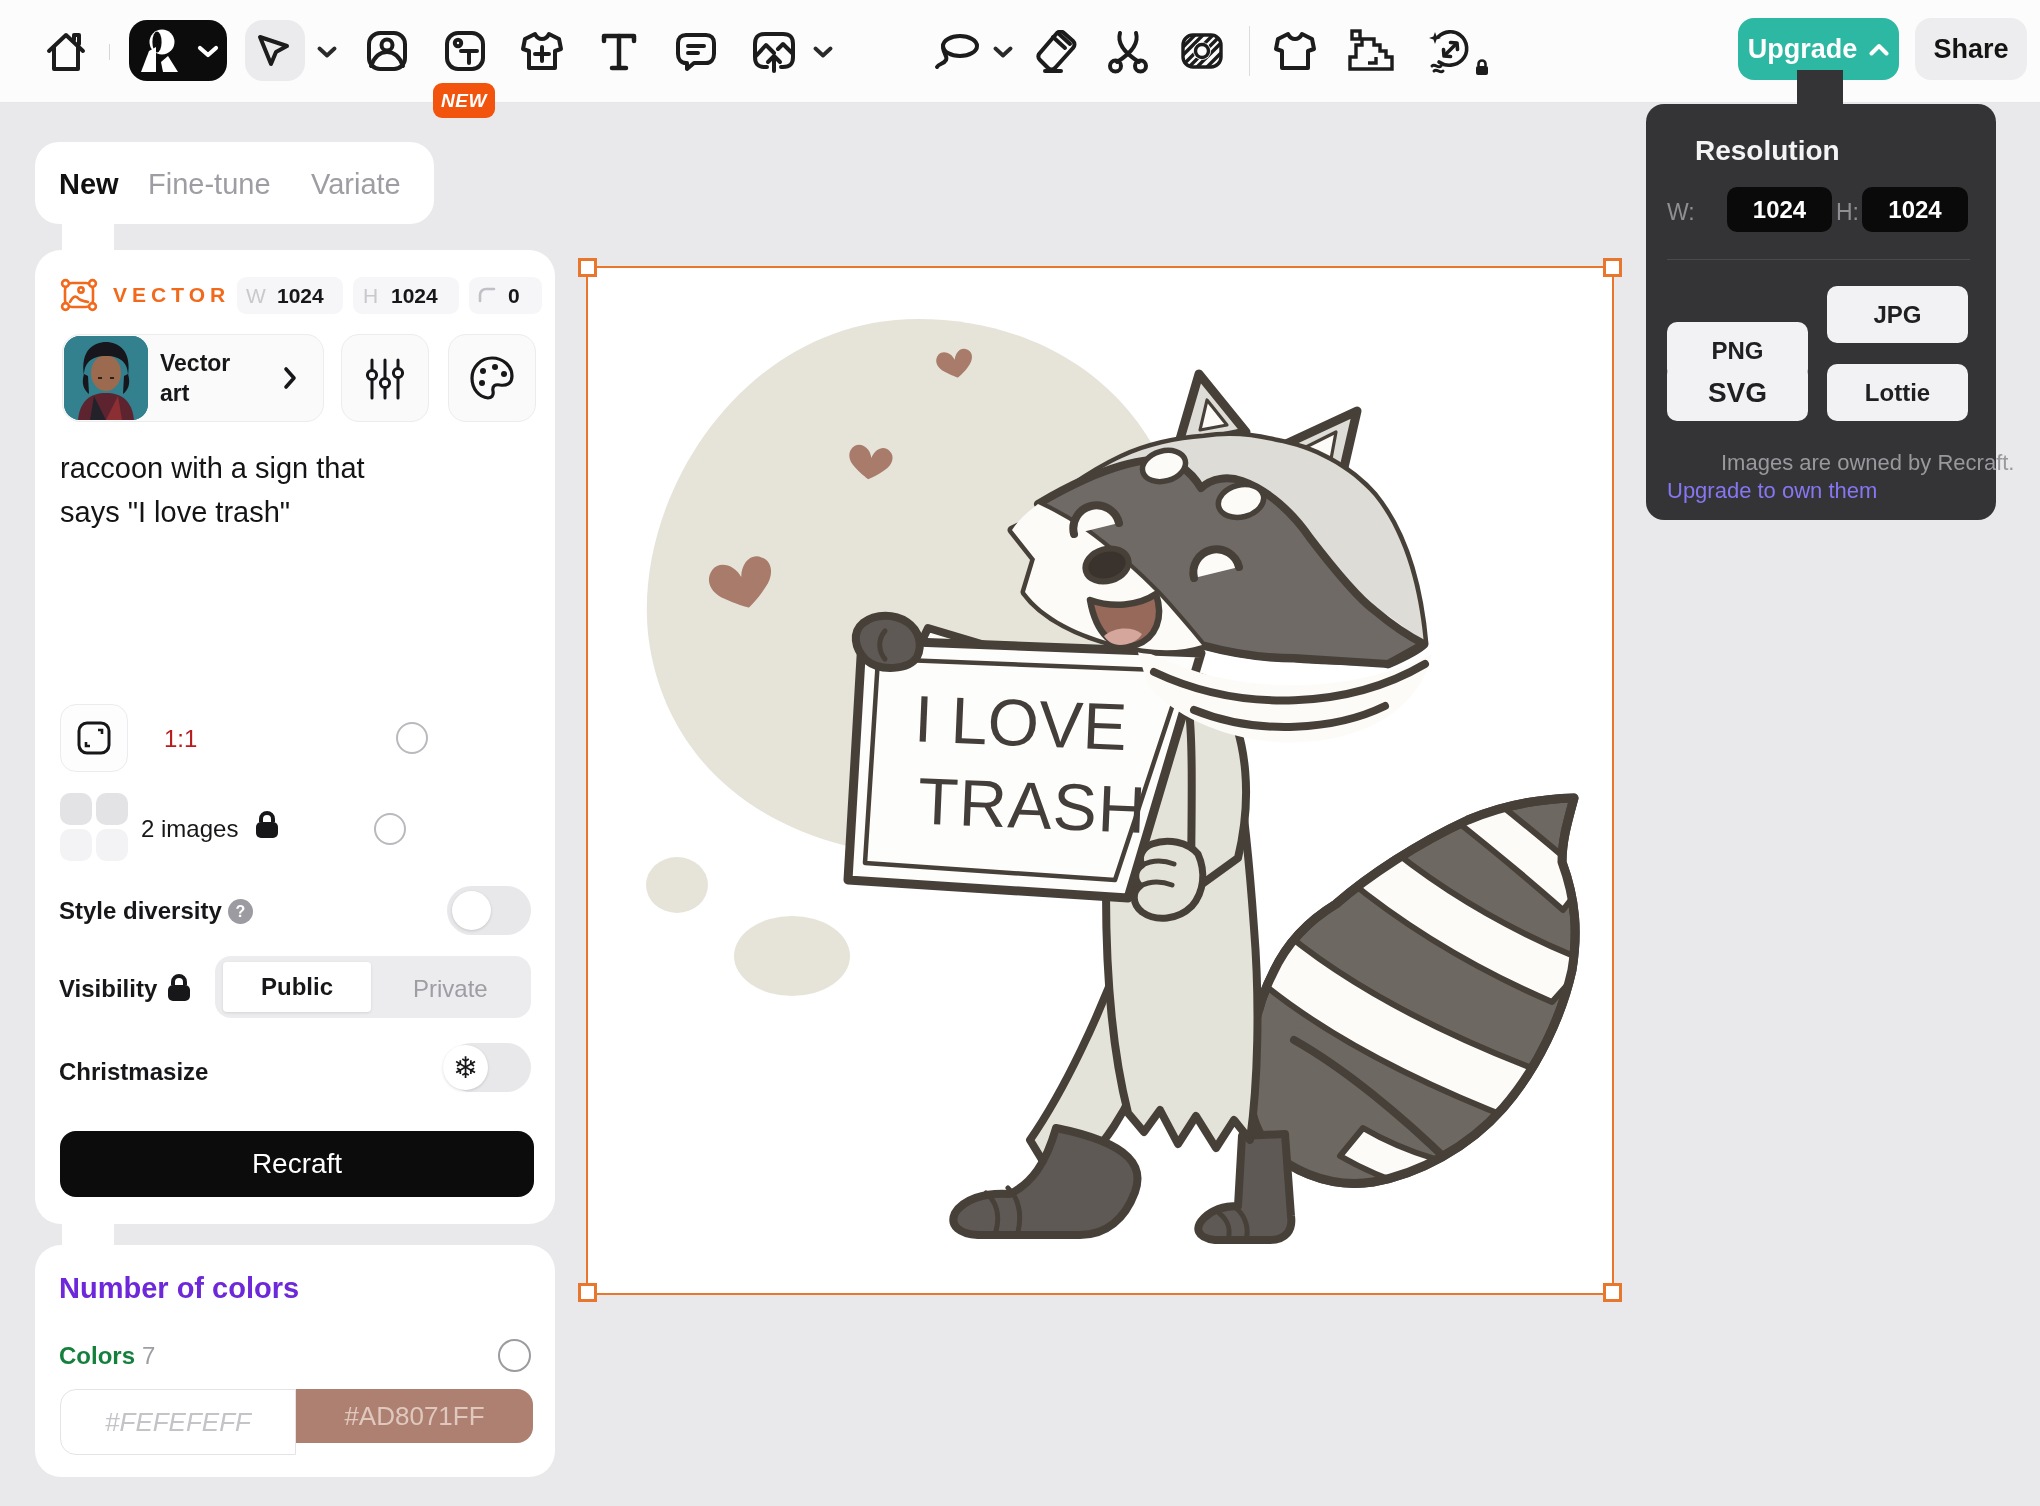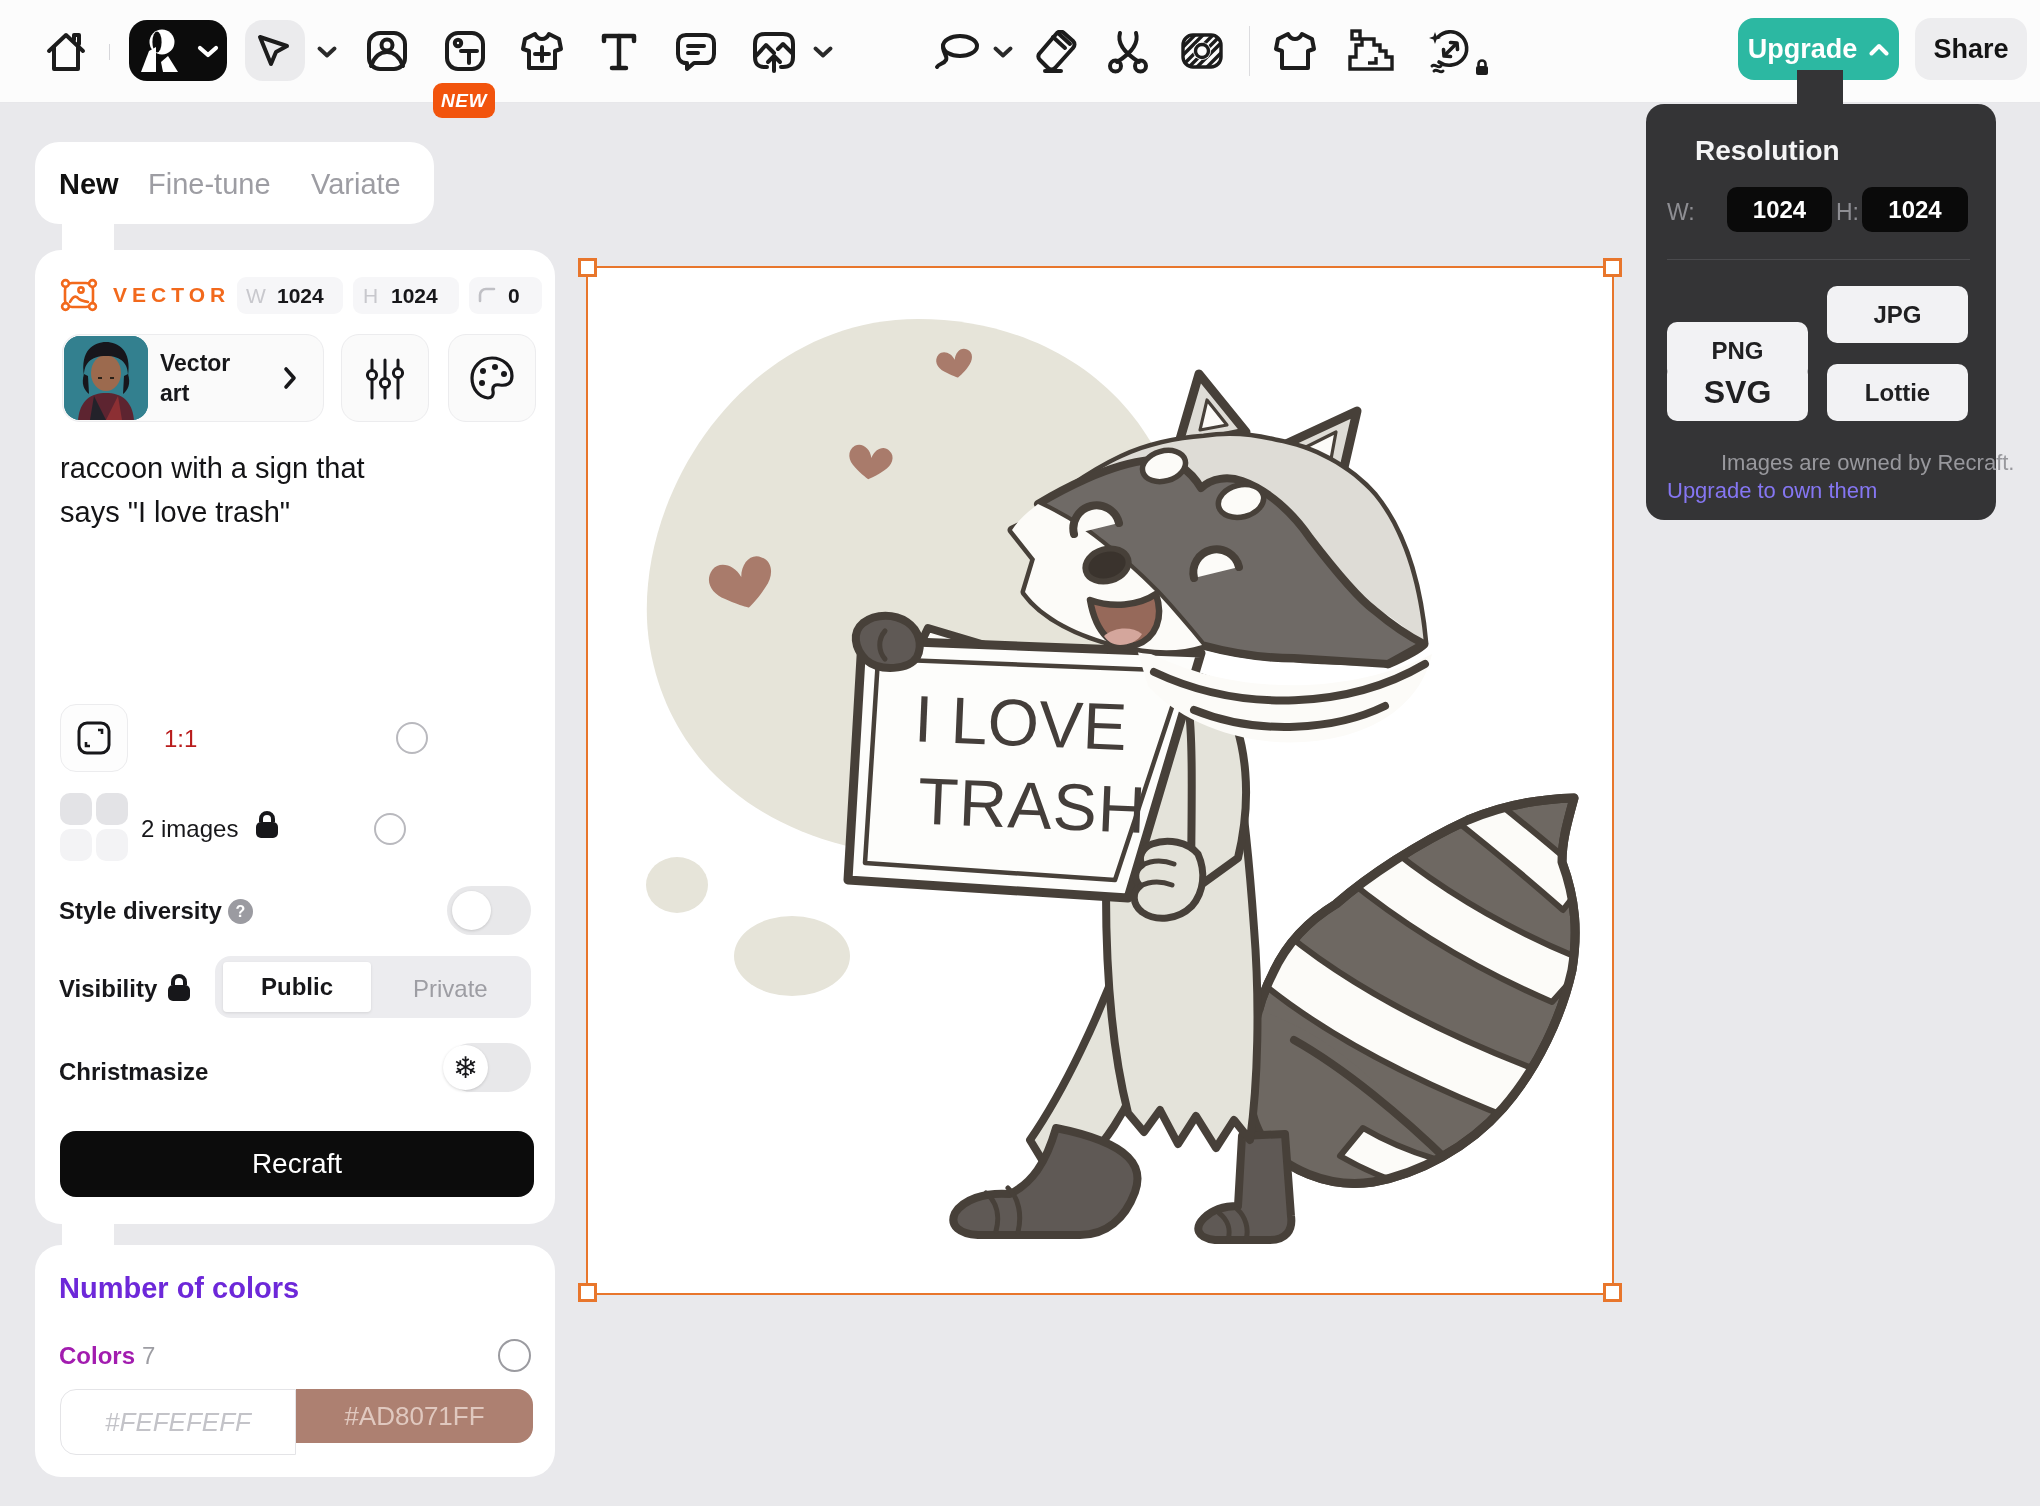--- a/index.html
+++ b/index.html
@@ -263,21 +263,21 @@
 <div class="abs" style="left:447px;top:1043px;width:84px;height:49px;background:#e8e8ea;border-radius:25px;"></div>
 <div class="abs" style="left:443px;top:1045px;width:45px;height:45px;background:#fff;border-radius:50%;box-shadow:0 1px 3px rgba(0,0,0,.15);display:flex;align-items:center;justify-content:center;">
   <span style="font-size:30px;color:#17171a;">❄</span>
 </div>
 
 <div class="abs" style="left:60px;top:1131px;width:474px;height:66px;background:#0c0c0c;border-radius:16px;display:flex;align-items:center;justify-content:center;">
   <span style="color:#fff;font-size:28px;">Recraft</span>
 </div>
 
 <span class="abs" style="left:59px;top:1272px;font-size:29px;font-weight:bold;color:#6d28d9;">Number of colors</span>
-<span class="abs" style="left:59px;top:1342px;font-size:24px;font-weight:bold;color:#a21caf;">Colors</span>
+<span class="abs" style="left:59px;top:1342px;font-size:24px;font-weight:bold;color:#15803d;">Colors</span>
 <span class="abs" style="left:142px;top:1342px;font-size:24px;color:#9d9da3;">7</span>
 <div class="abs" style="left:498px;top:1339px;width:33px;height:33px;border:2px solid #9b9ba0;border-radius:50%;"></div>
 <div class="abs" style="left:60px;top:1389px;width:236px;height:66px;background:#fff;border:1px solid #e4e4e7;border-radius:16px 0 0 16px;display:flex;align-items:center;justify-content:center;">
   <span style="font-size:26px;color:#c3c3c8;font-style:italic;">#FEFEFEFF</span>
 </div>
 <div class="abs" style="left:296px;top:1389px;width:237px;height:54px;background:#ad8071;border-radius:0 16px 16px 0;display:flex;align-items:center;justify-content:center;">
   <span style="font-size:26px;color:#e0c8bf;">#AD8071FF</span>
 </div>
 
 <div class="abs" style="left:588px;top:268px;width:1024px;height:1025px;background:#fff;outline:2.5px solid #e8762c;">
@@ -390,19 +390,19 @@
   <span style="font-size:24px;font-weight:bold;color:#fff;">1024</span>
 </div>
 <div class="abs" style="left:1667px;top:259px;width:303px;height:1px;background:#4a4a4d;"></div>
 <div class="abs" style="left:1667px;top:286px;width:141px;height:57px;background:#f2f2f4;border-radius:10px;display:flex;align-items:center;justify-content:center;margin-top:36px;">
     <span style="font-size:24px;font-weight:bold;color:#202022;">PNG</span>
   </div>
 <div class="abs" style="left:1827px;top:286px;width:141px;height:57px;background:#f2f2f4;border-radius:10px;display:flex;align-items:center;justify-content:center;">
     <span style="font-size:24px;font-weight:bold;color:#202022;">JPG</span>
   </div>
 <div class="abs" style="left:1667px;top:364px;width:141px;height:57px;background:#f2f2f4;border-radius:10px;display:flex;align-items:center;justify-content:center;">
-    <span style="font-size:32px;font-weight:bold;color:#202022;">SVG</span>
+    <span style="font-size:28px;font-weight:bold;color:#202022;">SVG</span>
   </div>
 <div class="abs" style="left:1827px;top:364px;width:141px;height:57px;background:#f2f2f4;border-radius:10px;display:flex;align-items:center;justify-content:center;">
     <span style="font-size:24px;font-weight:bold;color:#202022;">Lottie</span>
   </div>
 <span class="abs" style="left:1721px;top:450px;font-size:22px;color:#98989d;">Images are owned by Recraft.</span>
 <span class="abs" style="left:1667px;top:478px;font-size:22px;color:#8576f2;">Upgrade to own them</span>
 
 </body></html>

